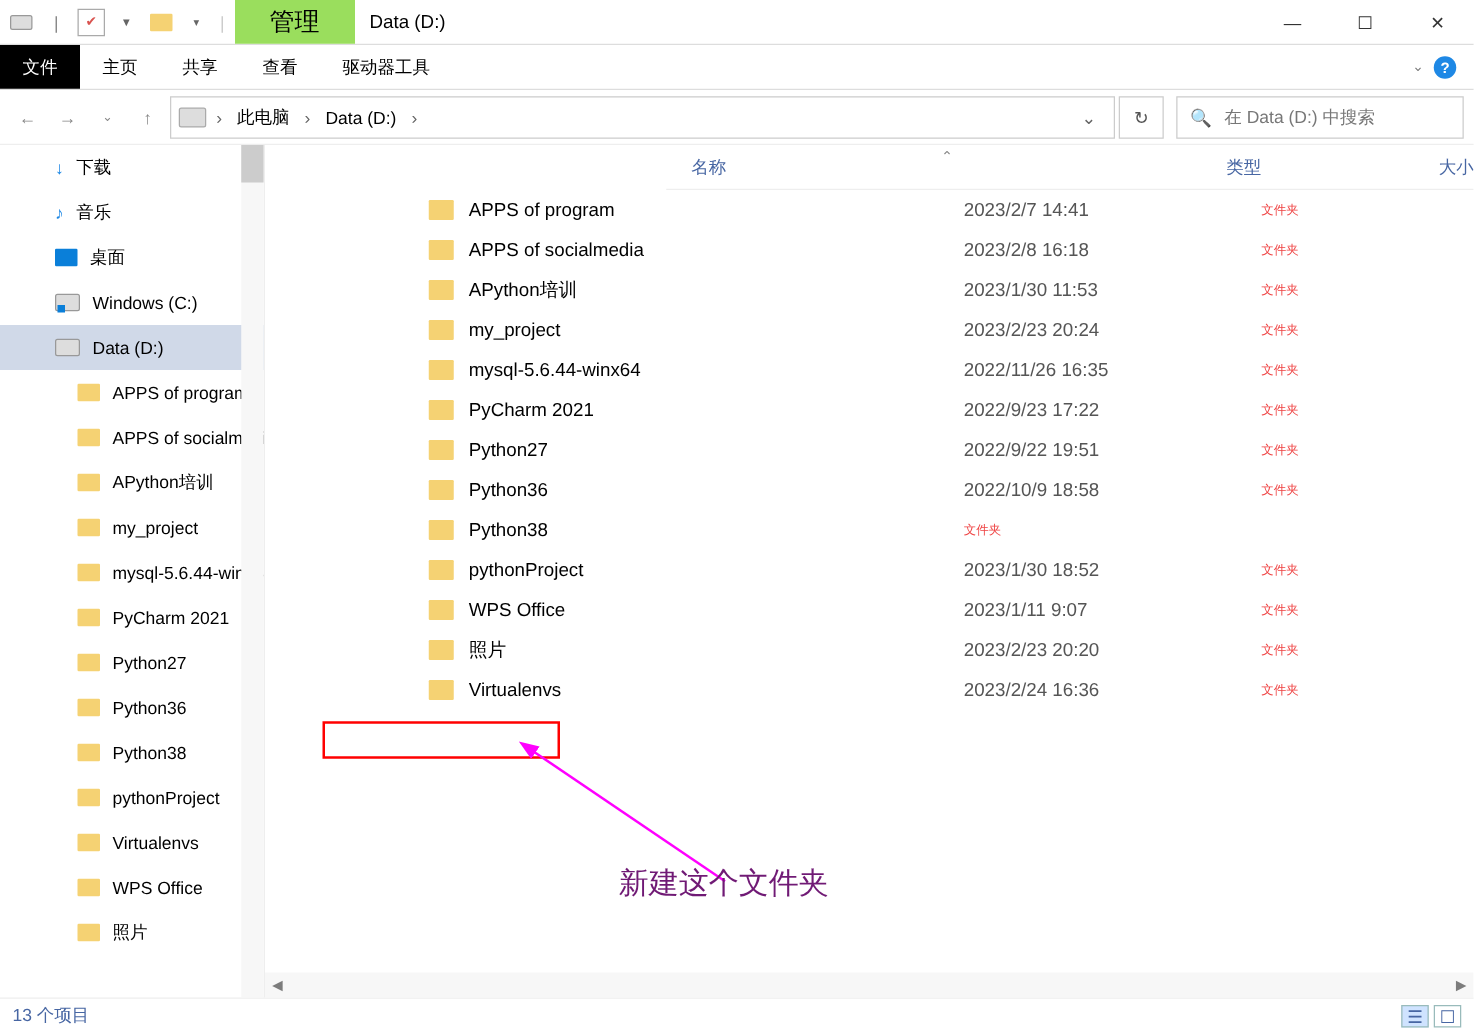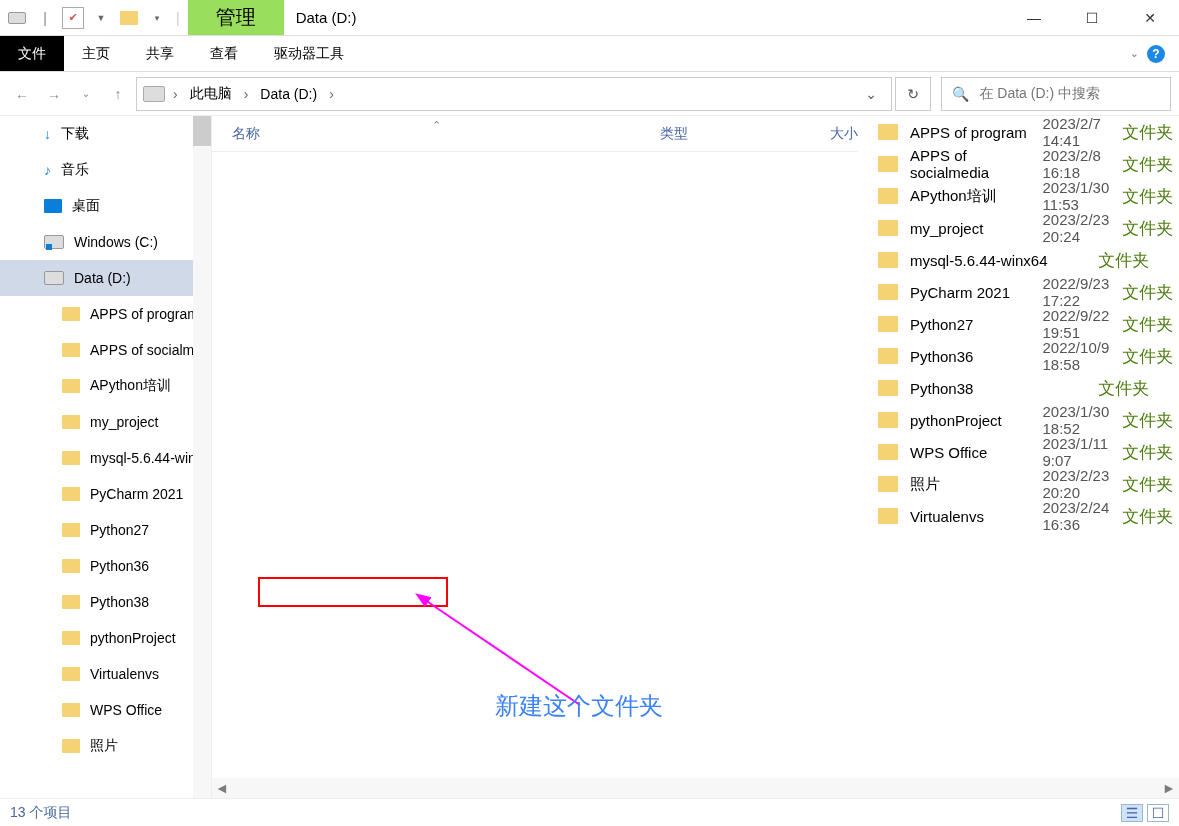--- a/index.html
+++ b/index.html
@@ -42,50 +42,50 @@
 .tree .sub { padding-left: 62px; }
 .tree .folder-icon { width:18px; height:14px; background:#f5d273; border-radius:1px; position:relative; flex-shrink:0;}
 .tree .dl-icon { color:#1e88e5; }
 .tree .music-icon { color:#1e88e5; }
 .tree .desk-icon { width:18px; height:14px; background:#0a7fd9; flex-shrink:0; border-radius:1px; }
 .tree .drive-icon { width:20px; height:14px; background:#ddd; border:1px solid #999; border-radius:2px; flex-shrink:0; position:relative;}
 .tree .drive-icon.c::before { content:''; position:absolute; width:6px; height:6px; left:1px; bottom:-2px; background:#0a7fd9; }
 .tree .scroll { position:absolute; right:0; top:0; width:18px; height:100%; background:#f7f7f7; }
 .tree .scroll .thumb { position:absolute; top:0; width:100%; height:30px; background:#ccc; }
 
-.listpane { flex:1; display:flex; flex-direction:row; overflow:hidden; position:relative; }
+.listpane { flex:1; display:flex; flex-direction:column; overflow:hidden; position:relative;align-items:flex-end; }
 .headers { height:36px; display:flex; align-items:center; color:#4766a3; border-bottom:1px solid #eee; padding-left:20px; font-size:14px;}
 .headers .col-name { width:428px; position:relative; }
 .headers .col-date { width:238px; }
 .headers .col-type { width:170px; }
 .headers .sort-arrow { position:absolute; left:200px; top:-6px; color:#888; font-size:11px;}
 
 .files { flex:1; overflow:hidden; }
 .row { height:32px; display:flex; align-items:center; padding-left:20px; }
 .row .folder-icon { width:20px; height:16px; background:#f5d273; border-radius:1px; margin-right:12px; flex-shrink:0; }
 .row .name { width:396px; font-size:15px; }
 .row .date { width:238px; color:#555; font-size:15px; }
-.row .type { width:170px; color:#4d7c0f; font-size:17px;}
+.row .type { width:170px; color:#ef4444; font-size:10px;}
 
 .row.highlight { position:relative; }
 .highlight-box { position:absolute; border:2px solid red; pointer-events:none; left:258px; top:577px; width:190px; height:30px; }
 
 .scrollbar-h { position:absolute; bottom:0; left:0; right:0; height:20px; background:#f7f7f7; display:flex; align-items:center;}
 .scrollbar-h .arrow { width:20px; height:20px; display:flex;align-items:center;justify-content:center; color:#7c7c7c;}
 .scrollbar-h .track { flex:1; height:100%; position:relative;}
 
 
 .statusbar { height:28px; border-top:1px solid #eee; display:flex; align-items:center; padding: 0 10px; justify-content:space-between; color:#4766a3;}
 .statusbar .viewbtns { display:flex; gap:4px; }
 .statusbar .viewbtns .vb { width:22px; height:18px; border:1px solid #9bb; display:flex;align-items:center;justify-content:center; }
 .statusbar .viewbtns .vb.active { background:#cfe3ff; }
 
 
 .annotation-arrow { position:absolute; pointer-events:none; }
-.annotation-text { position:absolute; color: #3b82f6; font-size: 24px; font-weight: 400; }
+.annotation-text { position:absolute; color: #701a75; font-size: 24px; font-weight: 400; }
 </style>
 </head>
 <body>
 
 <div class="titlebar">
   <div class="qat">
     <span class="icon">
         <span style="width:18px;height:12px;background:#ddd;border:1px solid #999;border-radius:2px;display:block"></span>
       </span>
     <span class="icon" style="color:#888">|</span>
@@ -249,20 +249,21 @@
         </div>
         <div class="row">
           <span class="folder-icon"></span>
           <span class="name">my_project</span>
           <span class="date">2023/2/23 20:24</span>
           <span class="type">文件夹</span>
         </div>
         <div class="row">
           <span class="folder-icon"></span>
           <span class="name">mysql-5.6.44-winx64</span>
+          <span class="date">2022/11/26 16:35</span>
           <span class="type">文件夹</span>
         </div>
         <div class="row">
           <span class="folder-icon"></span>
           <span class="name">PyCharm 2021</span>
           <span class="date">2022/9/23 17:22</span>
           <span class="type">文件夹</span>
         </div>
         <div class="row">
           <span class="folder-icon"></span>

